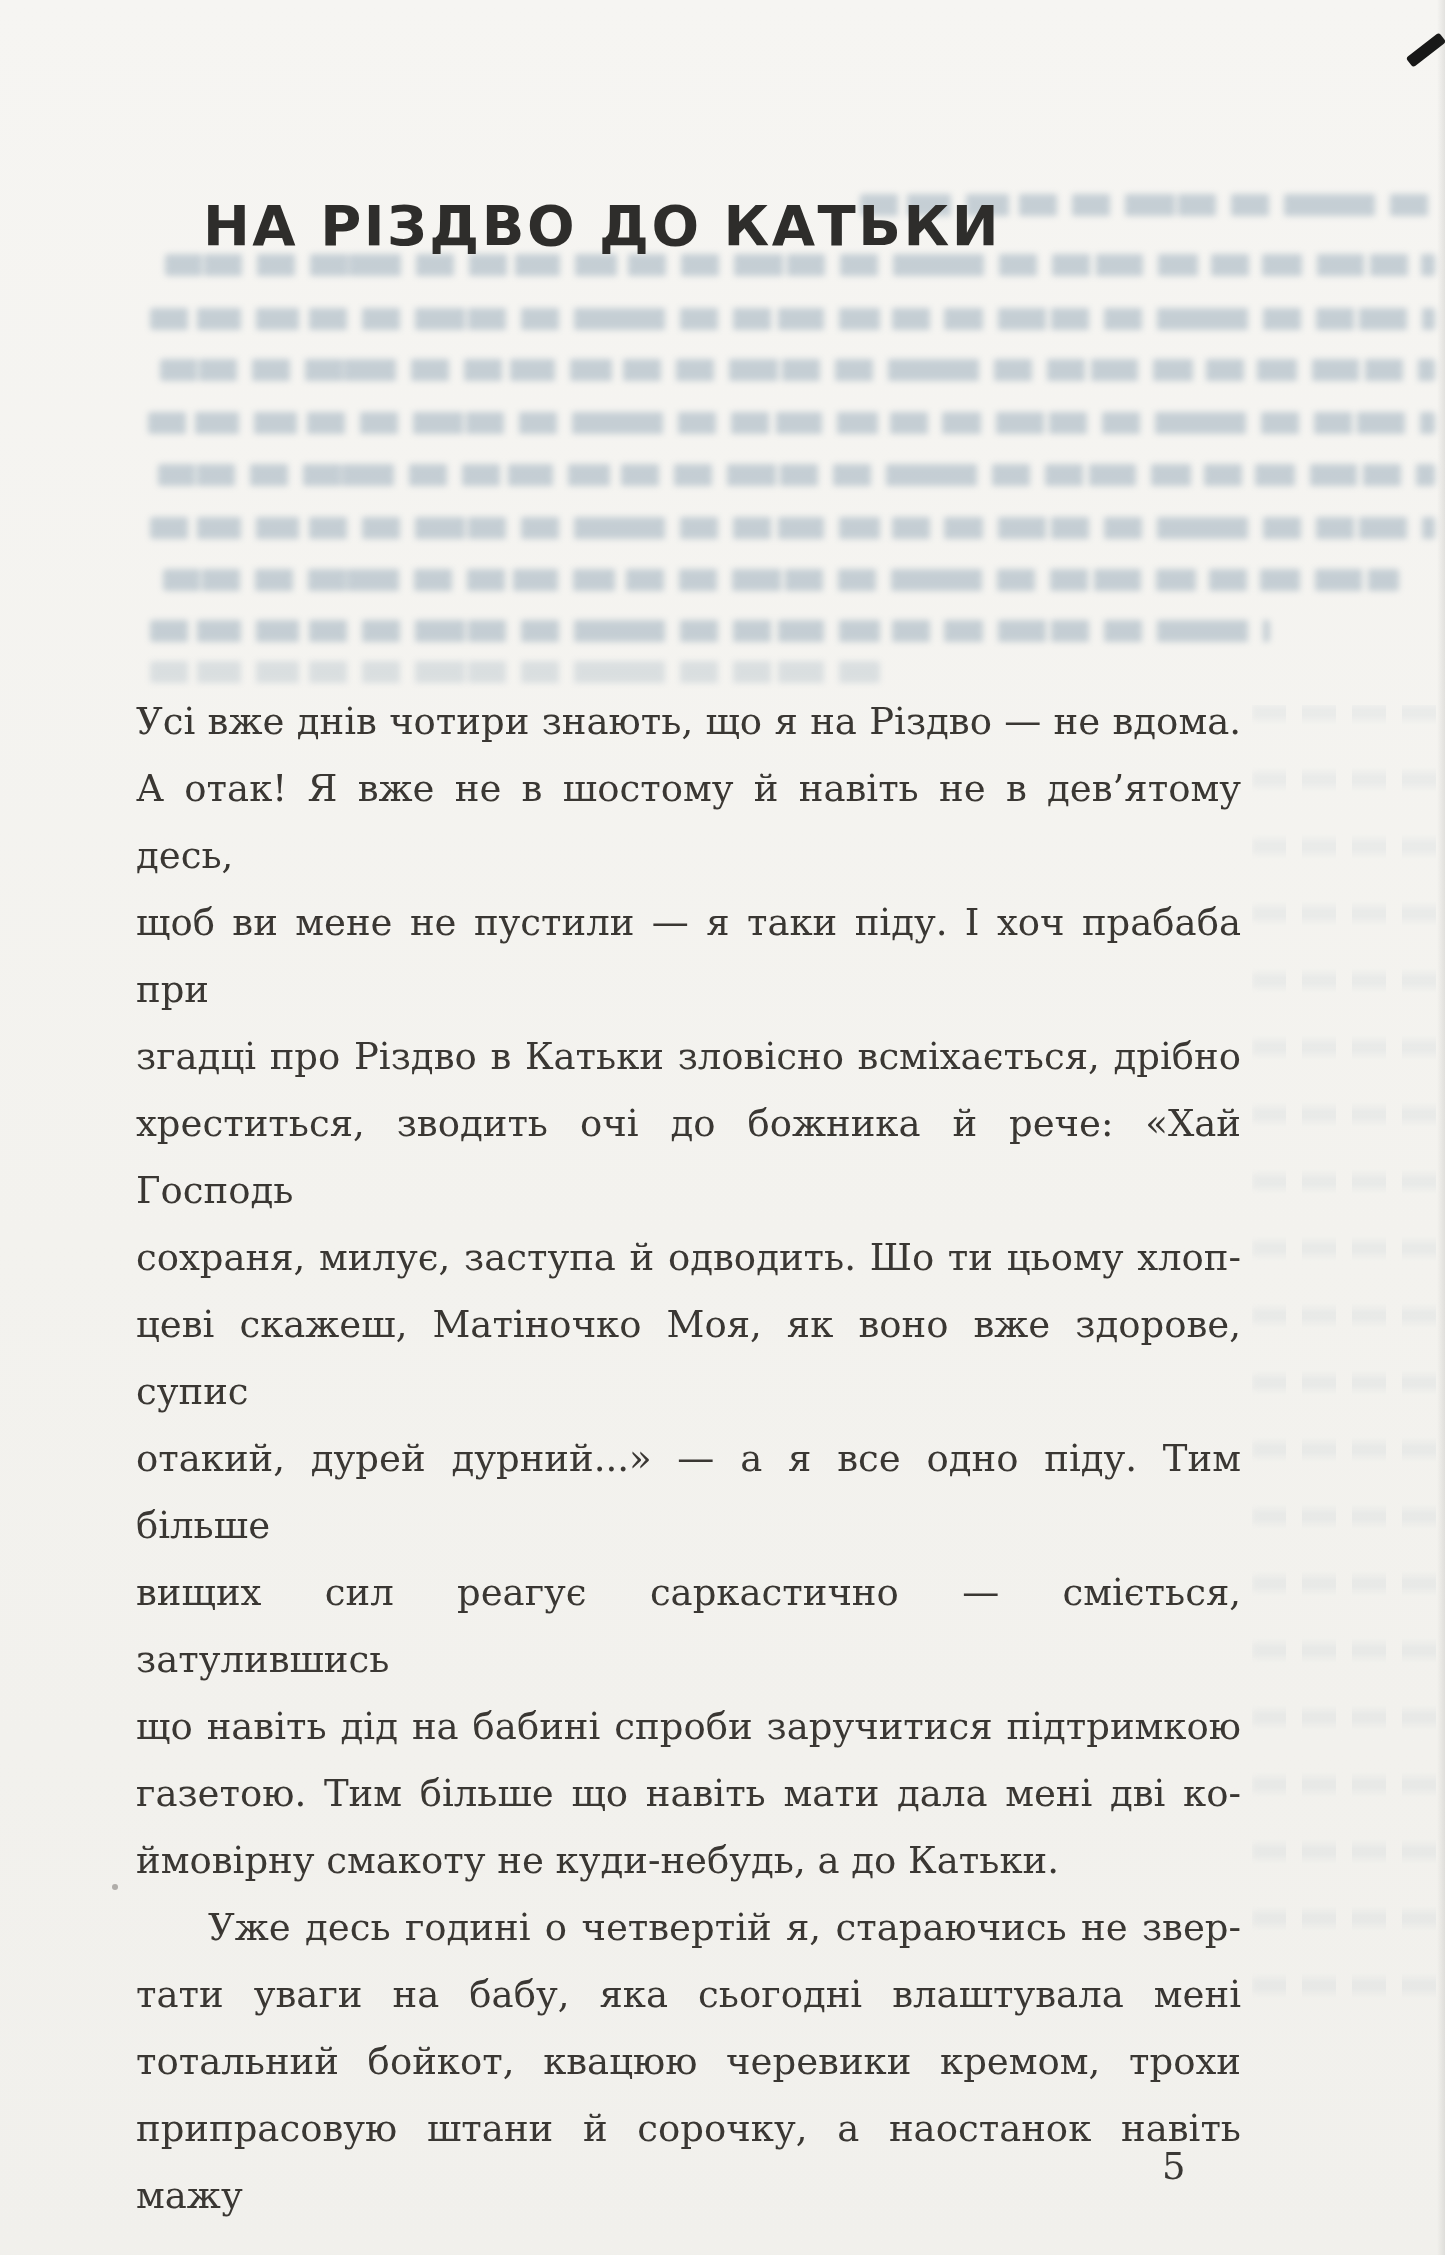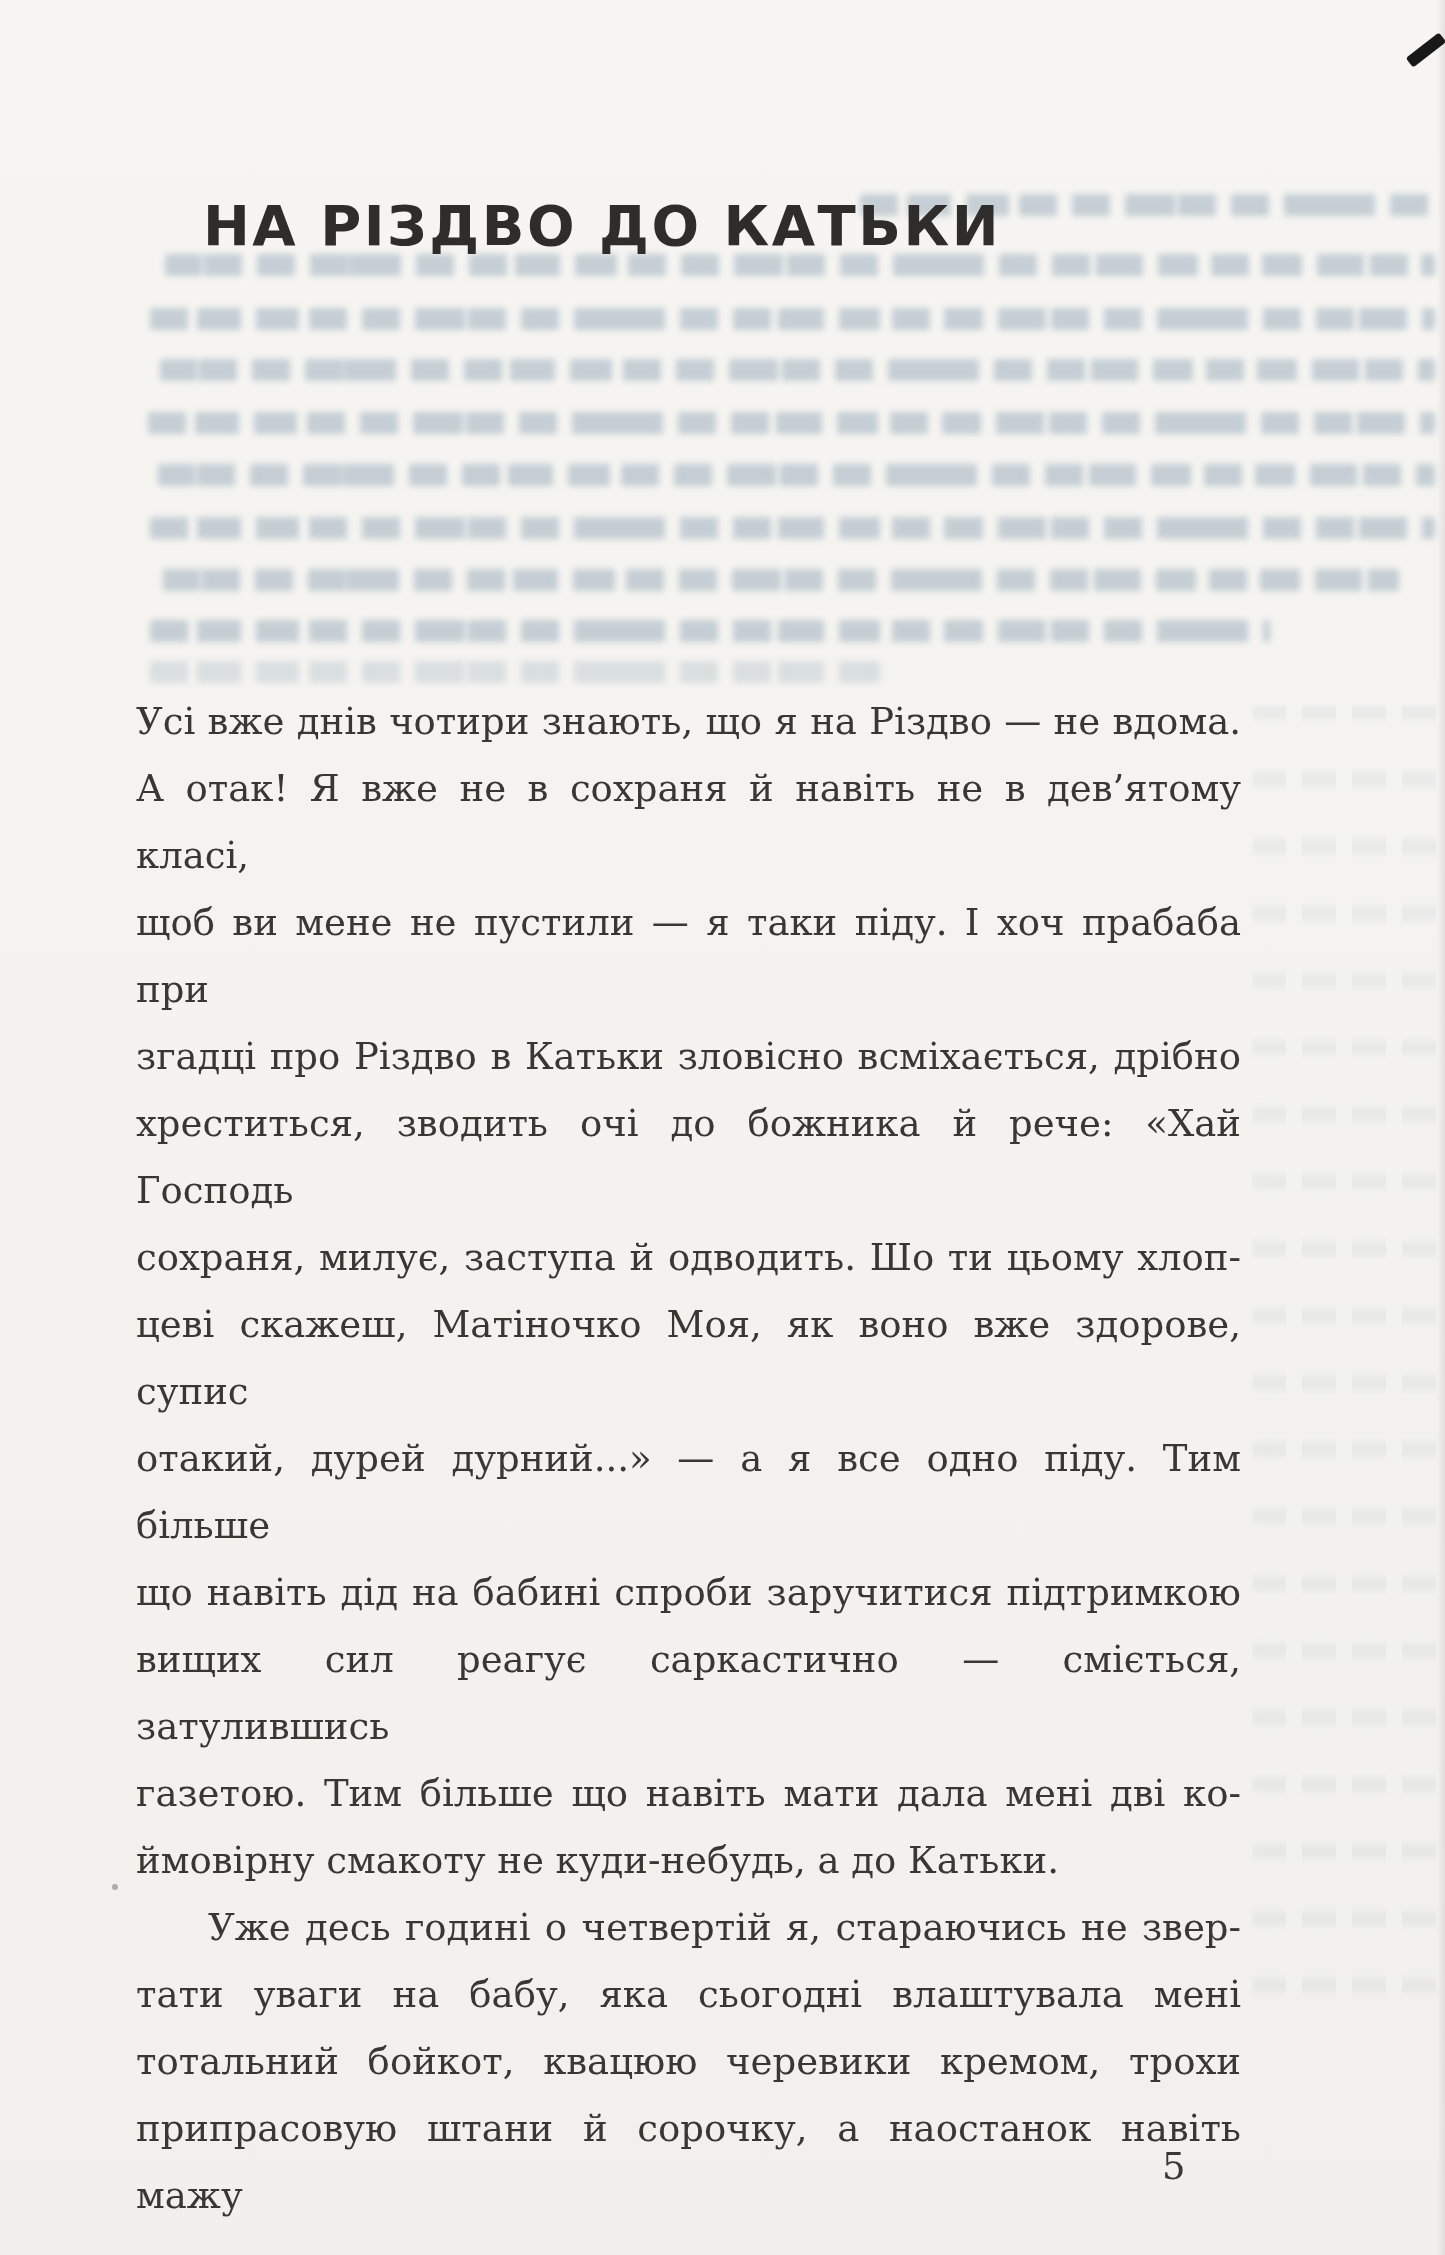--- a/index.html
+++ b/index.html
@@ -136,29 +136,29 @@
     <div class="ghost faint" style="top:661px; left:150px; width:730px;"></div>
   </div>
 
   <div class="ghost-col"></div>
 
   <h1 class="heading">НА РІЗДВО ДО КАТЬКИ</h1>
 
   <div class="body-text">
       <div class="para">
         <div class="line">Усі вже днів чотири знають, що я на Різдво — не вдома.</div>
-        <div class="line">А отак! Я вже не в сохраня й навіть не в дев’ятому класі,</div>
+        <div class="line">А отак! Я вже не в шостому й навіть не в дев’ятому десь,</div>
         <div class="line">щоб ви мене не пустили — я таки піду. І хоч прабаба при</div>
         <div class="line">згадці про Різдво в Катьки зловісно всміхається, дрібно</div>
         <div class="line">хреститься, зводить очі до божника й рече: «Хай Господь</div>
         <div class="line">сохраня, милує, заступа й одводить. Шо ти цьому хлоп-</div>
         <div class="line">цеві скажеш, Матіночко Моя, як воно вже здорове, супис</div>
         <div class="line">отакий, дурей дурний...» — а я все одно піду. Тим більше</div>
+        <div class="line">вищих сил реагує саркастично — сміється, затулившись</div>
         <div class="line">що навіть дід на бабині спроби заручитися підтримкою</div>
-        <div class="line">вищих сил реагує саркастично — сміється, затулившись</div>
         <div class="line">газетою. Тим більше що навіть мати дала мені дві ко-</div>
         <div class="line last">ймовірну смакоту не куди-небудь, а до Катьки.</div>
       </div>
       <div class="para">
         <div class="line indent">Уже десь годині о четвертій я, стараючись не звер-</div>
         <div class="line">тати уваги на бабу, яка сьогодні влаштувала мені</div>
         <div class="line">тотальний бойкот, квацюю черевики кремом, трохи</div>
         <div class="line">припрасовую штани й сорочку, а наостанок навіть мажу</div>
       </div>
     </div>

